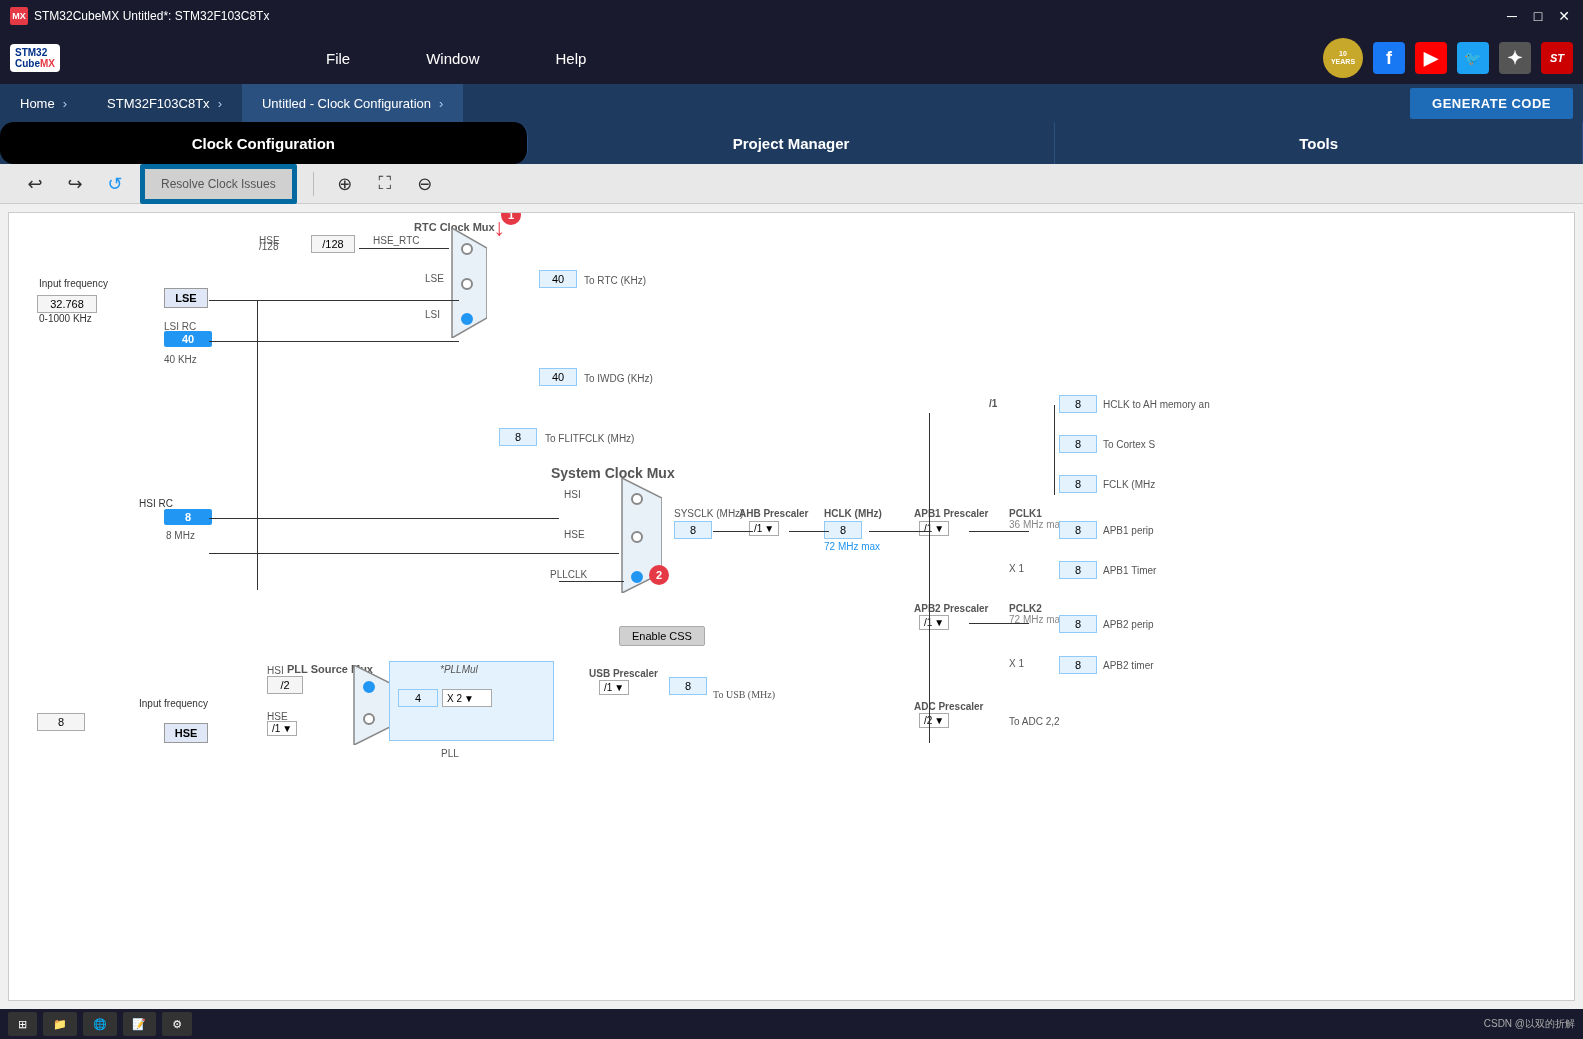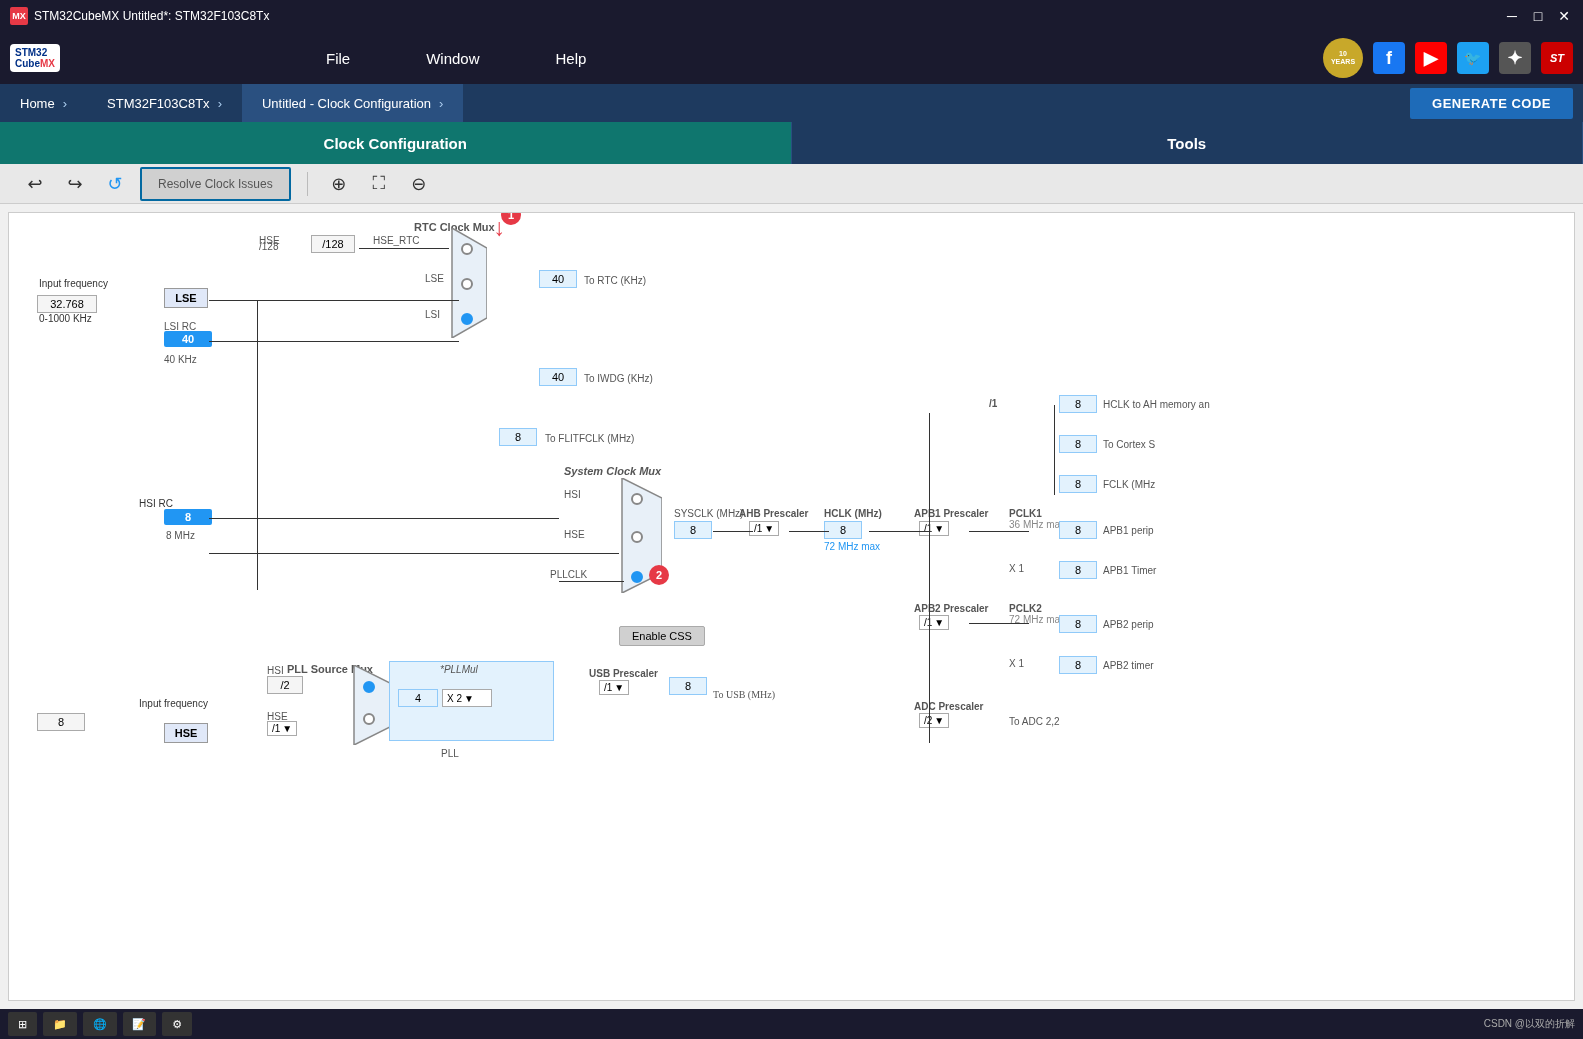--- a/index.html
+++ b/index.html
@@ -135,21 +135,22 @@
     .tab-item {
       flex: 1;
       display: flex; align-items: center; justify-content: center;
       color: white;
       font-size: 15px;
       font-weight: bold;
       cursor: pointer;
       border-right: 1px solid #2a5080;
     }
     .tab-item.active {
-      background: #0f766e;
+      background: #000000;
+      border-radius: 14px;
     }
 
     
     .toolbar {
       display: flex;
       align-items: center;
       background: #e8e8e8;
       height: 40px;
       padding: 0 20px;
       gap: 10px;
@@ -160,21 +161,21 @@
       background: transparent;
       border: none;
       font-size: 18px;
       cursor: pointer;
       color: #333;
       display: flex; align-items: center; justify-content: center;
     }
     .toolbar-btn.blue { color: #2196f3; }
     .resolve-btn {
       background: #d0d0d0;
-      border: 2px solid #0369a1;
+      border: 5px solid #0369a1;
       padding: 8px 16px;
       font-size: 12px;
       cursor: pointer;
       color: #555;
       border-radius: 2px;
     }
     .toolbar-sep { width: 1px; height: 24px; background: #bbb; margin: 0 6px; }
 
     
     .canvas-area {
@@ -390,20 +391,21 @@
   </div>
   <div class="breadcrumb-item active">
     <span>Untitled - Clock Configuration</span>
     <span class="breadcrumb-chevron">›</span>
   </div>
   <button class="generate-btn">GENERATE CODE</button>
 </div>
 
 <div class="tab-bar">
   <div class="tab-item active">Clock Configuration</div>
+  <div class="tab-item">Project Manager</div>
   <div class="tab-item">Tools</div>
 </div>
 
 <div class="toolbar">
   <button class="toolbar-btn">↩</button>
   <button class="toolbar-btn">↪</button>
   <button class="toolbar-btn blue">↺</button>
   <button class="resolve-btn">Resolve Clock Issues</button>
   <div class="toolbar-sep"></div>
   <button class="toolbar-btn">⊕</button>
@@ -453,21 +455,21 @@
     <div class="value-box" style="left: 530px; top: 155px; width: 38px;">40</div>
     <div class="small-label" style="left: 575px; top: 160px;">To IWDG (KHz)</div>
 
     <div class="value-box" style="left: 490px; top: 215px; width: 38px;">8</div>
     <div class="small-label" style="left: 536px; top: 220px;">To FLITFCLK (MHz)</div>
 
     <div class="freq-label" style="left: 130px; top: 285px;">HSI RC</div>
     <div class="blue-box" style="left: 155px; top: 296px; width: 44px;">8</div>
     <div class="small-label" style="left: 157px; top: 317px;">8 MHz</div>
 
-    <div class="small-label" style="left: 555px; top: 252px; font-size:11px; font-weight:bold;font-style:italic;">System Clock Mux</div>
+    <div class="small-label" style="left: 542px; top: 252px; font-size:14px; font-weight:bold;">System Clock Mux</div>
 
     <div class="small-label" style="left: 555px; top: 276px;">HSI</div>
 
     <div class="small-label" style="left: 555px; top: 316px;">HSE</div>
 
     <div class="small-label" style="left: 541px; top: 356px;">PLLCLK</div>
 
     <svg style="position:absolute; left: 608px; top: 265px;" width="45" height="115">
       <polygon points="5,0 45,20 45,95 5,115" fill="#e8f0f8" stroke="#888" stroke-width="1.5"></polygon>
     </svg>

